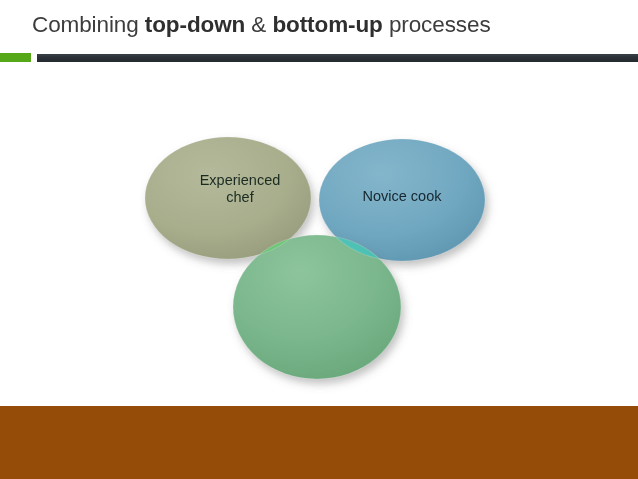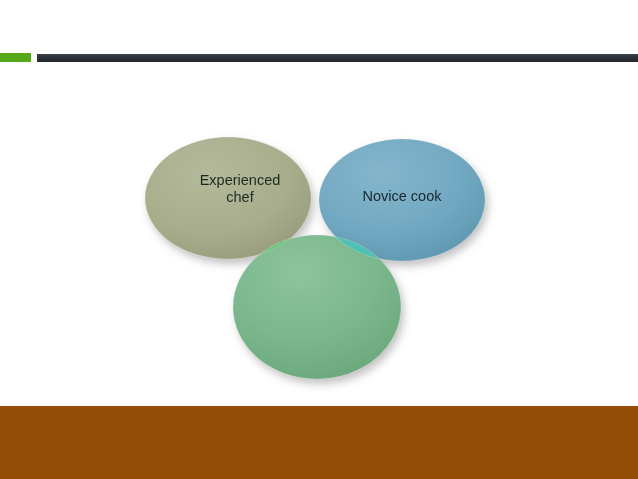--- a/index.html
+++ b/index.html
@@ -102,20 +102,23 @@
     left: 102px;
     top: 128px;
     width: 152px;
   }
 </style>
 </head>
 <body>
 
 <div id="slide">
 
+  <div class="title">
+    <span>Combining </span><b>top-down</b><span> &amp; </span><b>bottom-up</b><span> processes</span>
+  </div>
 
   <div class="rule-green"></div>
   <div class="rule-dark"></div>
 
   <div class="venn">
     <svg viewBox="0 0 370 265" xmlns="http://www.w3.org/2000/svg">
       <defs>
         <radialGradient id="gOlive" cx="38%" cy="30%" r="78%">
           <stop offset="0%" stop-color="#b4b99b"></stop>
           <stop offset="62%" stop-color="#a8ae8c"></stop>

